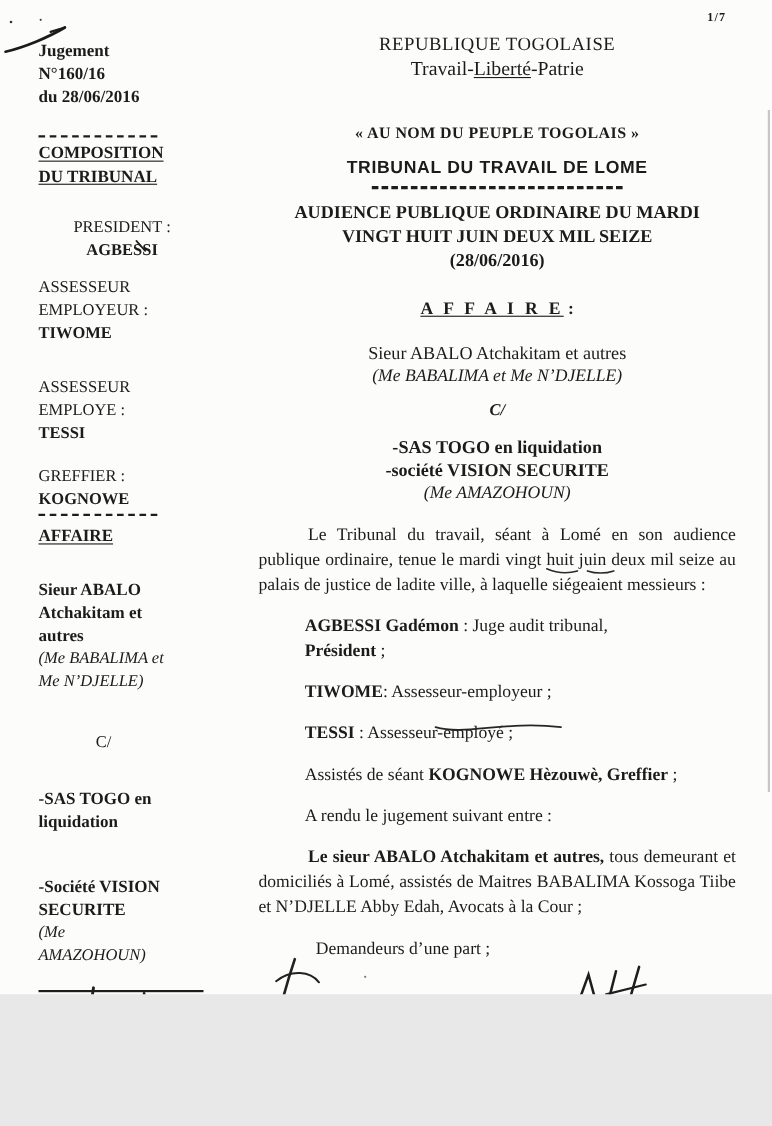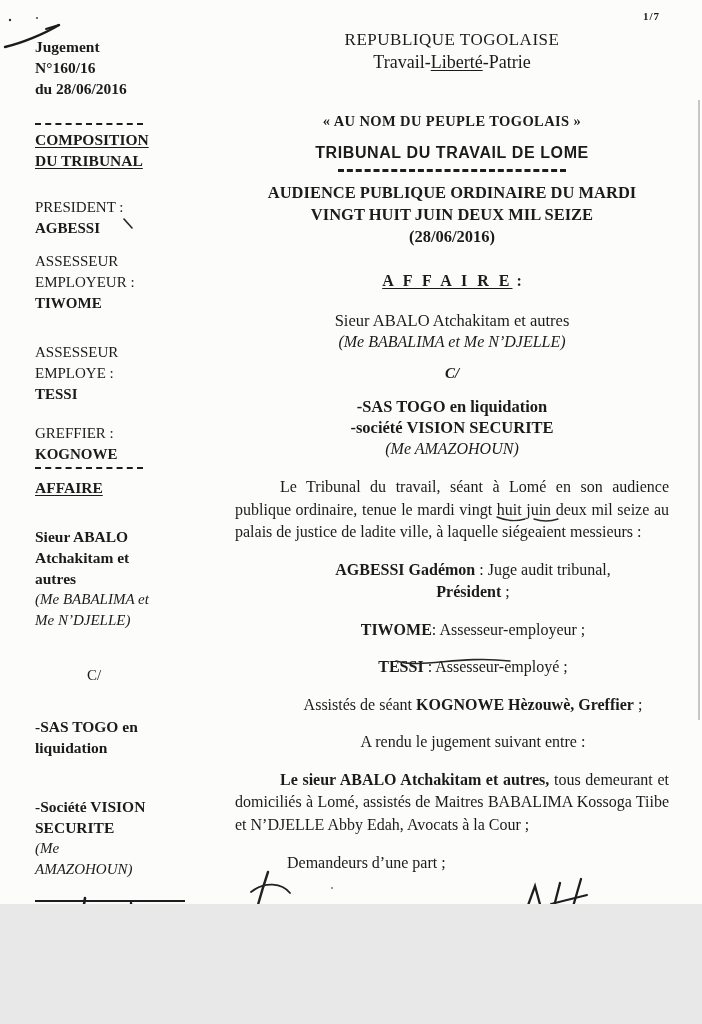--- a/index.html
+++ b/index.html
@@ -10,21 +10,21 @@
   
   .pagenum{position:absolute;left:643px;top:10px;font-size:11px;font-weight:bold;letter-spacing:1px;}
   
   .sidebar{position:absolute;left:35px;top:36px;width:152px;font-size:15px;line-height:21px;}
   .sb-ref{font-weight:bold;font-size:15.5px;}
   .dash-div{border-top:2px dashed #1d1d1d;width:108px;height:0;}
   .sb-comp{margin-top:24px;font-weight:bold;font-size:15.5px;}
   .sb-role{margin-top:0;}
   .sb-label{font-weight:normal;}
   .sb-name{font-weight:bold;}
-  .sb-gap26{margin-top:26px;} .sb-gap12{margin-top:12px;} .sb-gap28{margin-top:28px;} .sb-gap18{margin-top:18px;}
+  .sb-gap26{margin-top:26px;text-align:center;} .sb-gap12{margin-top:12px;} .sb-gap28{margin-top:28px;} .sb-gap18{margin-top:18px;}
   .sb-aff{margin-top:8px;font-weight:bold;font-size:15.5px;}
   .sb-party{margin-top:28px;font-weight:bold;font-size:15.5px;}
   .sb-counsel{font-style:italic;font-size:15px;}
   .sb-vs{margin-top:34px;padding-left:52px;font-size:15px;}
   .sb-def1{margin-top:30px;font-weight:bold;font-size:15.5px;}
   .sb-def2{margin-top:38px;font-weight:bold;font-size:15.5px;}
   .solid-div{border-top:2px solid #1d1d1d;width:150px;height:0;margin-top:20px;}
   .sb-jtype{margin-top:4px;font-size:15.5px;}
   
   .main{position:absolute;left:235px;top:30px;width:434px;text-align:center;}
@@ -37,21 +37,21 @@
   .m-affaire{margin-top:24px;font-weight:bold;font-size:16px;}
   .m-affaire .u{letter-spacing:3px;}
   .m-party{margin-top:20px;font-weight:normal;font-size:16.5px;line-height:21px;}
   .m-counsel{font-style:italic;font-size:16px;line-height:21px;}
   .m-vs{margin-top:13px;font-weight:bold;font-style:italic;font-size:15px;}
   .m-def{margin-top:14px;font-weight:bold;font-size:16.5px;line-height:21px;}
   
   .body-text{margin-top:17px;text-align:justify;font-size:16px;line-height:22.5px;}
   .p-intro{margin:0;text-indent:45px;}
   .roster{padding-left:42px;text-align:left;}
-  .roster-item{margin-top:15px;text-align:center;}
+  .roster-item{margin-top:15px;}
   .p-sieur{margin:15px 0 0 0;text-indent:45px;}
   .p-dem{margin:16px 0 0 0;padding-left:52px;text-align:left;}
   
   .edge-line{position:absolute;left:698px;top:100px;width:2px;height:620px;background:#c6c6c6;}
   .bottom-bar{position:absolute;left:112px;top:1012px;width:585px;height:12px;background:#050505;}
   .pen{position:absolute;}
   svg{display:block;}
 </style>
 </head>
 <body>

